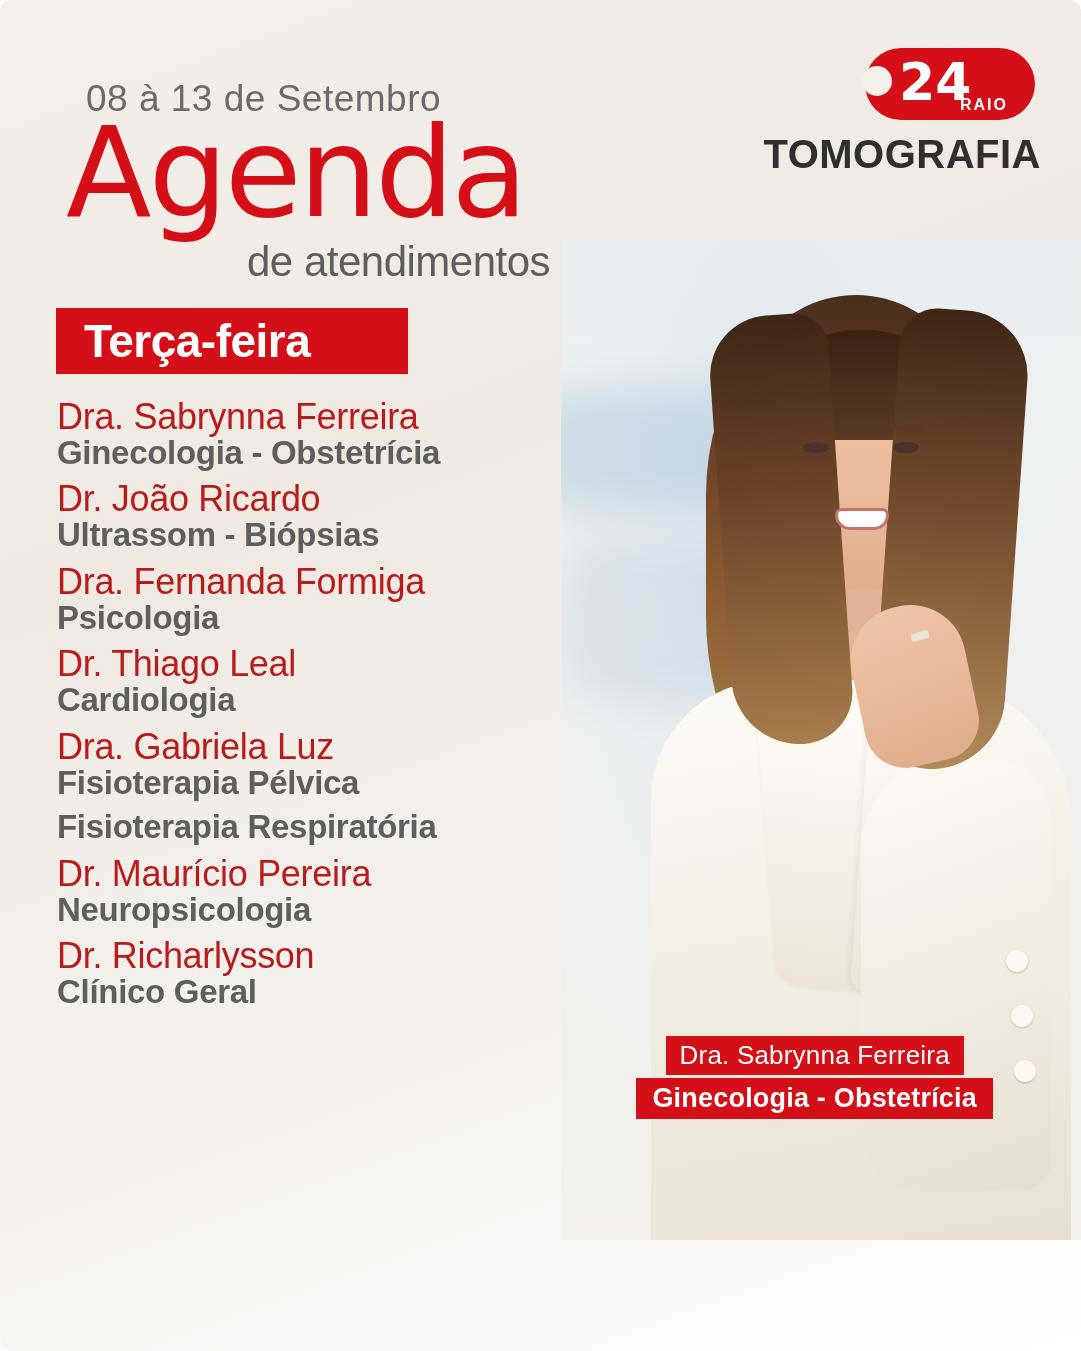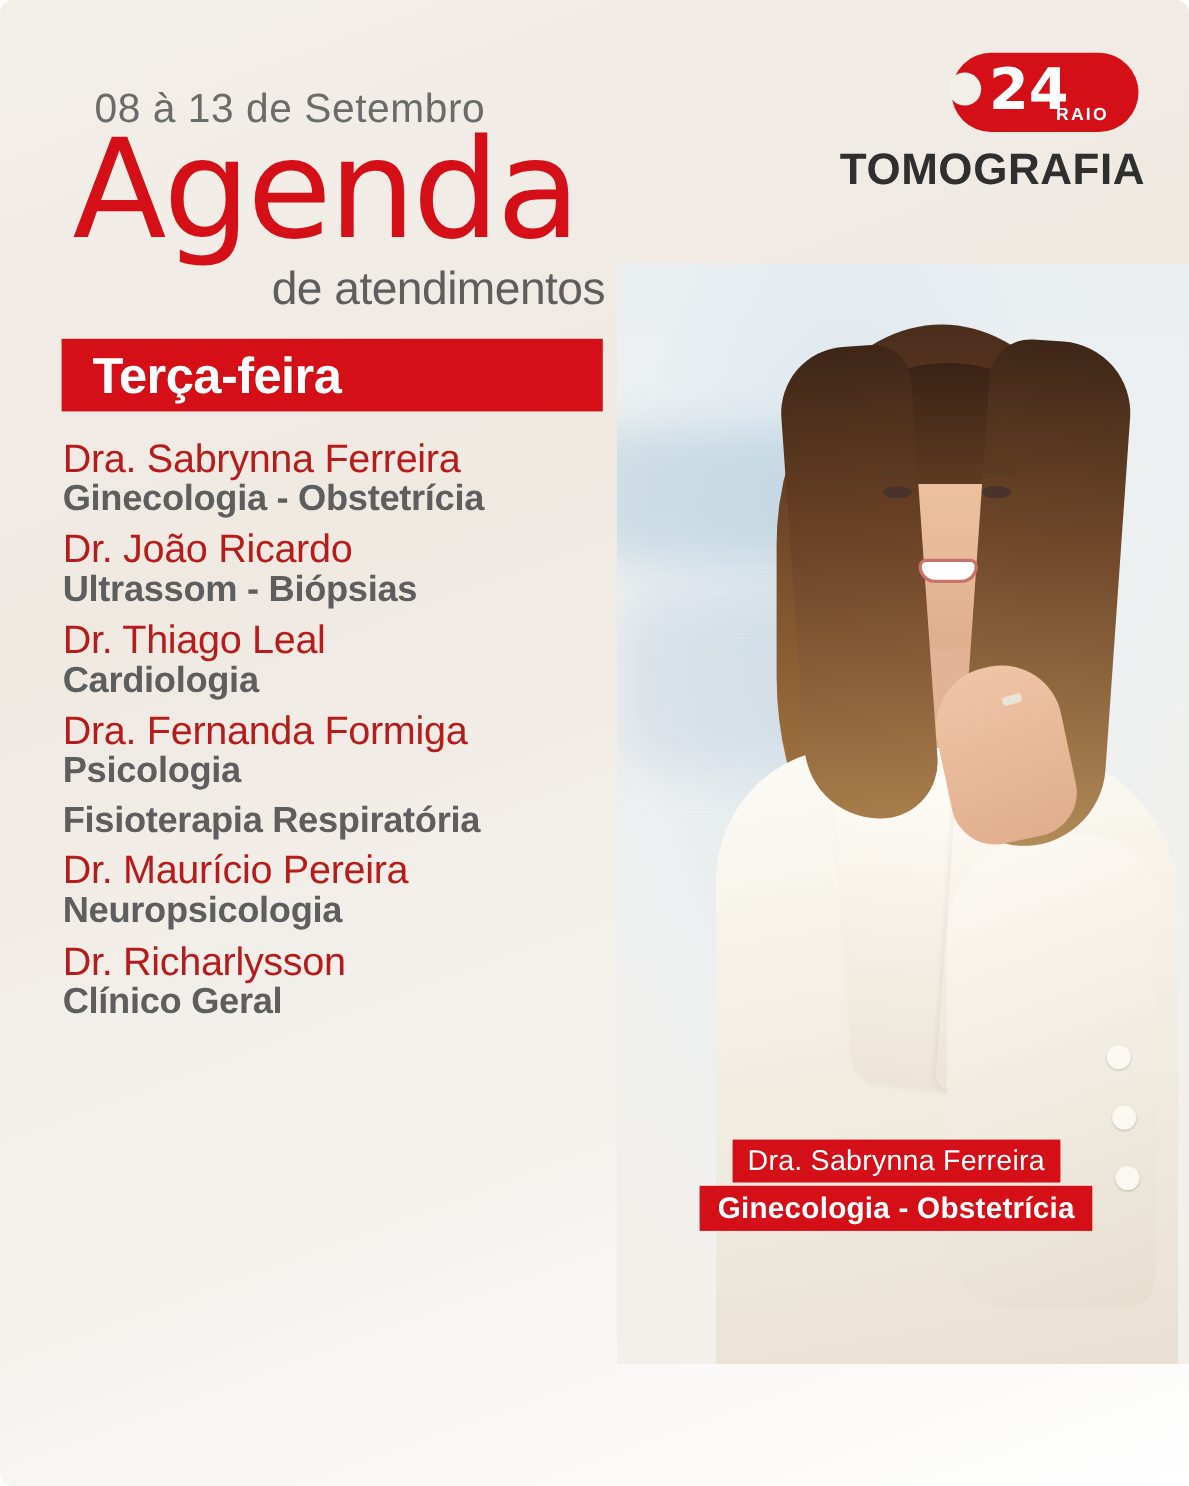--- a/index.html
+++ b/index.html
@@ -181,21 +181,21 @@
     letter-spacing:.5px;
   }
   .raiox {
     position:absolute; right:44px; top:172px;
     font-size:24px; font-weight:bold; color:#3a3a3a; letter-spacing:2px;
   }
 
   
   .day-banner {
     position:absolute; left:56px; top:308px;
-    width:492px; height:66px;
+    width:352px; height:66px;
     background:#d40f18;
     display:flex; align-items:center;
   }
   .day-banner span {
     color:#fff; font-size:46px; font-weight:bold;
     margin-left:28px; letter-spacing:-.5px;
   }
 
   
   .list { position:absolute; left:57px; top:398px; width:560px; }
@@ -272,26 +272,30 @@
   <div class="list">
     <div class="entry">
       <div class="doc-name">Dra. Sabrynna Ferreira</div>
       <div class="doc-spec">Ginecologia - Obstetrícia</div>
     </div>
     <div class="entry">
       <div class="doc-name">Dr. João Ricardo</div>
       <div class="doc-spec">Ultrassom - Biópsias</div>
     </div>
     <div class="entry">
+      <div class="doc-name">Dra. Fernanda Formiga</div>
+      <div class="doc-spec">Psicologia</div>
+    </div>
+    <div class="entry">
       <div class="doc-name">Dr. Thiago Leal</div>
       <div class="doc-spec">Cardiologia</div>
     </div>
     <div class="entry">
-      <div class="doc-name">Dra. Fernanda Formiga</div>
-      <div class="doc-spec">Psicologia</div>
+      <div class="doc-name">Dra. Gabriela Luz</div>
+      <div class="doc-spec">Fisioterapia Pélvica</div>
     </div>
     <div class="entry">
       <div class="doc-spec">Fisioterapia Respiratória</div>
     </div>
     <div class="entry">
       <div class="doc-name">Dr. Maurício Pereira</div>
       <div class="doc-spec">Neuropsicologia</div>
     </div>
     <div class="entry">
       <div class="doc-name">Dr. Richarlysson</div>

